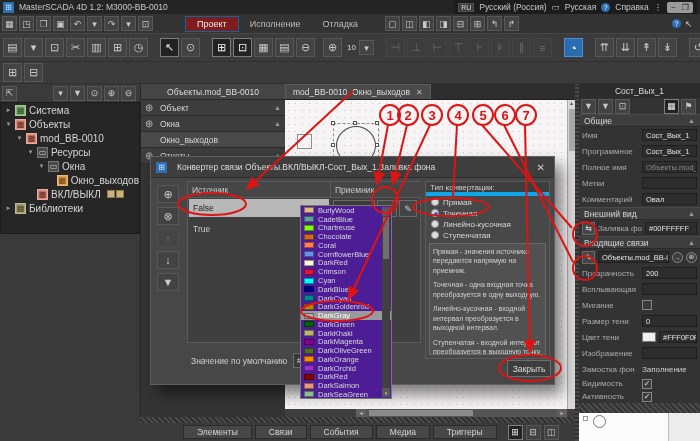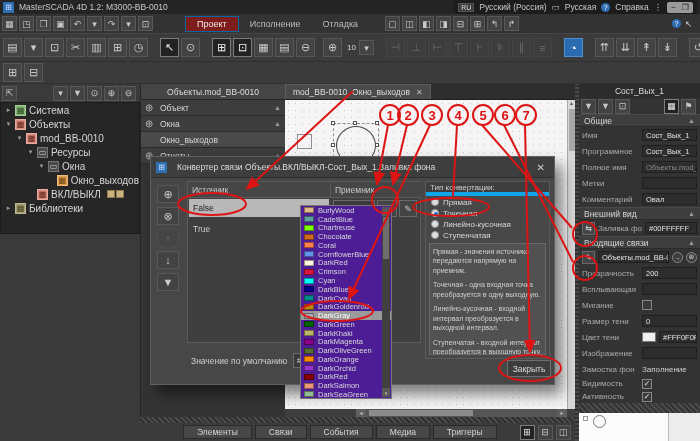--- a/index.html
+++ b/index.html
@@ -87,21 +87,21 @@
 .cb.checked i{visibility:visible}
 .swatch{width:14px;height:10px;border:1px solid #777}
 #prop-grip{height:10px;background:repeating-linear-gradient(45deg,#4a4a4a 0 2px,#343434 2px 4px)}
 #mini-preview{flex:1;background:#fbfbfb;position:relative}
 #mini-preview .sq{position:absolute;left:4px;top:3px;width:5px;height:5px;border:1px solid #999}
 #mini-preview .ci{position:absolute;left:14px;top:2px;width:13px;height:13px;border:1px solid #777;border-radius:50%}
 #mini-preview .dv{position:absolute;left:89px;top:0;width:1px;height:100%;background:#bbb}
 #mini-preview .rh{position:absolute;left:90px;top:0;right:0;height:100%;background:#ececec}
 
 #bottom-grip{left:140px;top:417px;width:435px;height:6px;background:repeating-linear-gradient(45deg,#4a4a4a 0 2px,#303030 2px 4px)}
-#bottom-bar{left:140px;top:423px;width:435px;height:18px;background:#3b3b3b;display:flex;align-items:center;padding-left:43px;gap:15px}
+#bottom-bar{left:140px;top:423px;width:435px;height:18px;background:#3b3b3b;display:flex;align-items:center;padding-left:43px;gap:3px}
 .btab{height:14px;background:#474747;border:1px solid #2a2a2a;color:#d5d5d5;font-size:8.5px;display:inline-flex;align-items:center;padding:0 13px}
 #bottom-icons{margin-left:8px;display:flex;gap:1px}
 
 #dialog{left:150px;top:156px;width:405px;height:229px;background:#474747;border:1px solid #5f5f5f;box-shadow:7px 9px 14px rgba(0,0,0,.5);z-index:5}
 #dlg-title{position:absolute;left:0;top:0;width:100%;height:21px;background:#3e3e3e;border-bottom:1px solid #2e2e2e;display:flex;align-items:center;padding:0 5px;gap:5px}
 #dlg-title .t{color:#ddd;font-size:8.5px;flex:1;white-space:nowrap;overflow:hidden}
 #dlg-title .x{color:#ccc;font-size:10px;padding:0 4px}
 #dlg-tools{position:absolute;left:6px;top:28px;display:flex;flex-direction:column;gap:4px}
 #dlg-table{position:absolute;left:36px;top:24px;width:234px;height:162px;background:#3f3f3f;border:1px solid #5a5a5a}
 .dhead{position:absolute;top:0;height:16px;display:flex;align-items:center;padding:0 4px;color:#c9c9c9;font-size:8.5px;background:#464646;border-bottom:1px solid #5a5a5a}

